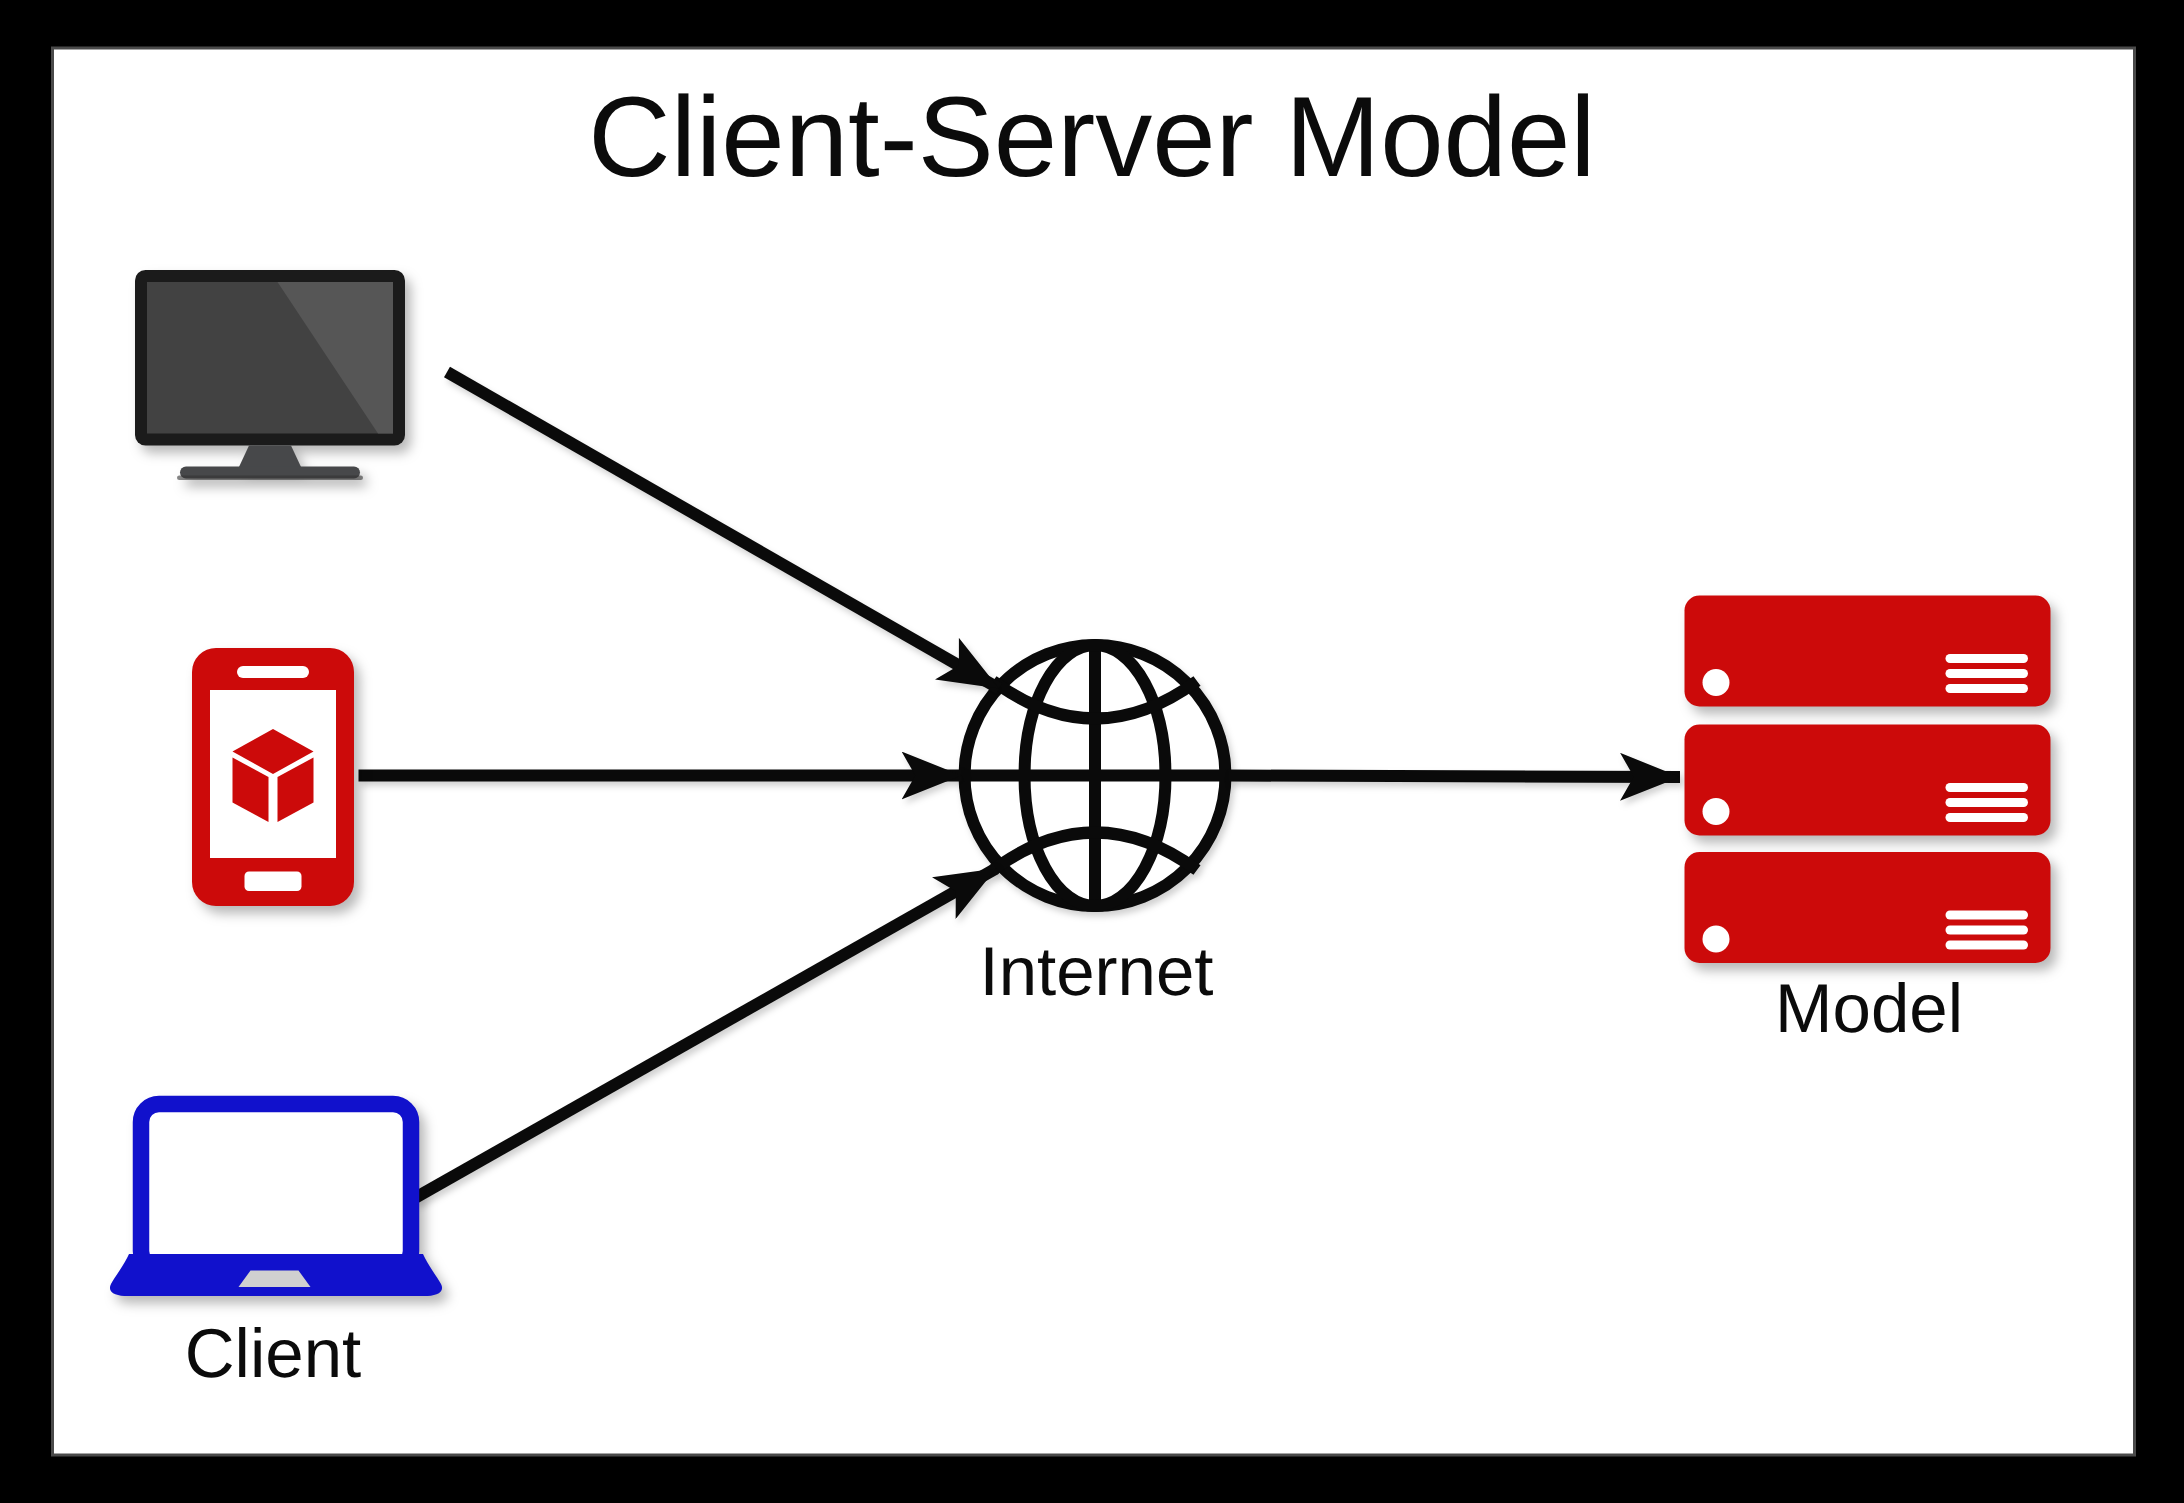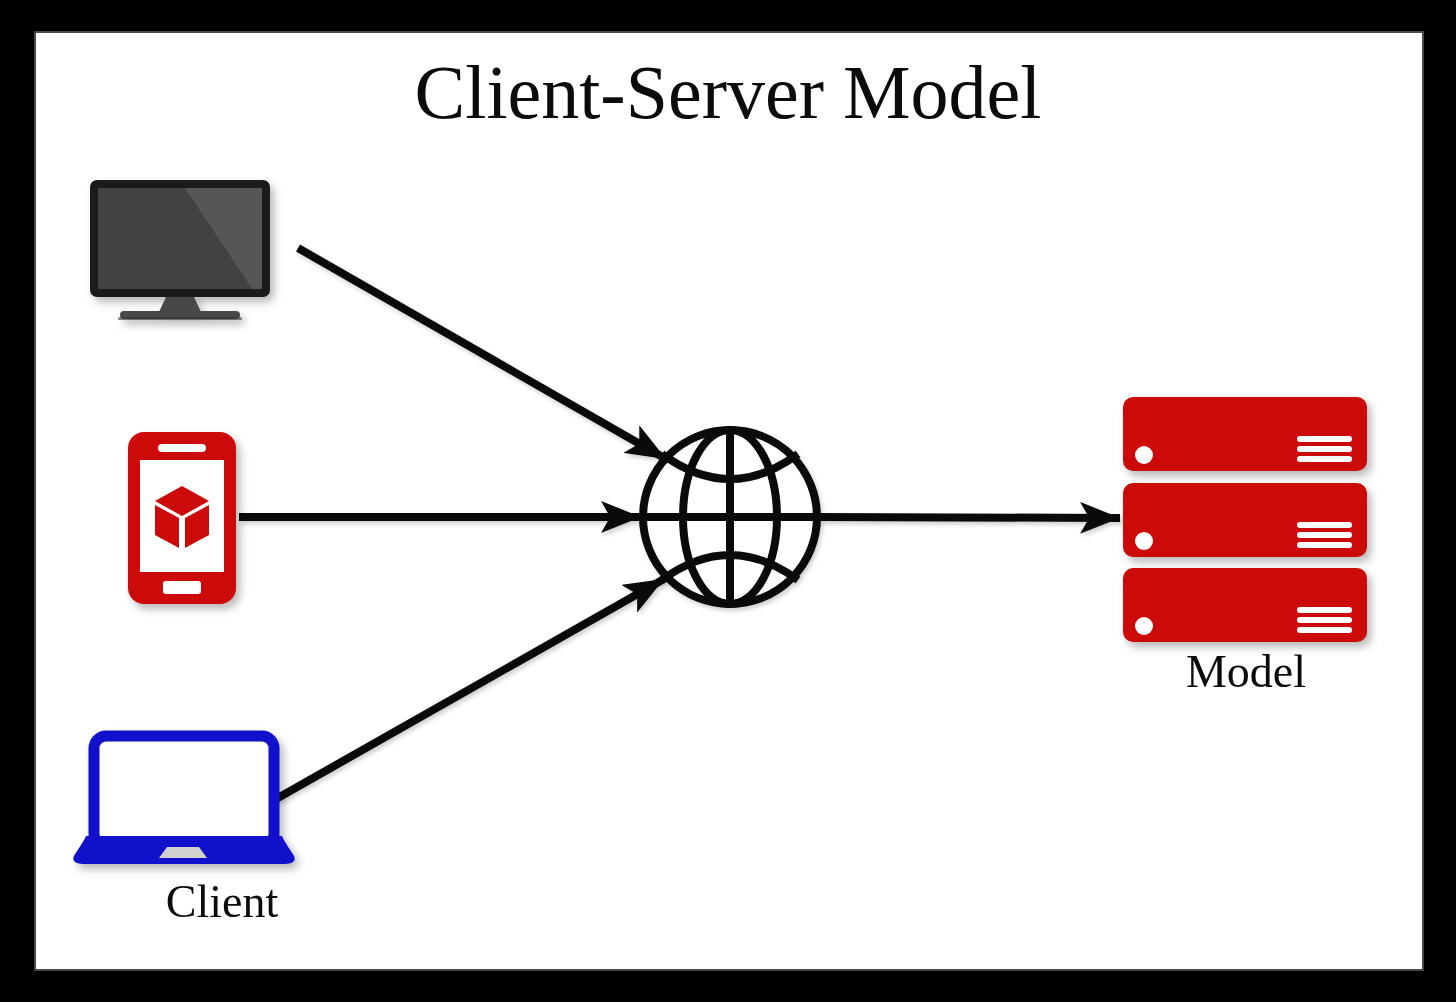--- a/index.html
+++ b/index.html
@@ -1,32 +1,32 @@
 <!DOCTYPE html>
 <html style="--client-device-red: #CC0A0A; --laptop-blue: #1111CC; --line-black: #0A0A0A; --monitor-bezel: #1B1B1B; --monitor-screen: #424242; --monitor-reflection: #565656; --monitor-stand: #47484A; --background: #FFFFFF; --frame: #000000;"><head>
 <meta charset="utf-8">
 <style>
   html,body{margin:0;padding:0;background:#000;}
   .canvas{
     position:relative;width:1456px;height:1002px;background:#000;
-    font-family:Liberation Serif, serif;overflow:hidden;
+    font-family:Liberation Sans, sans-serif;overflow:hidden;
   }
   .paper{
     position:absolute;left:36px;top:33px;width:1386px;height:936px;
     background:var(--background,#fff);
     box-shadow:0 0 0 2px #4a4a4a;
   }
   .art{position:absolute;left:0;top:0;width:1456px;height:1002px;pointer-events:none;}
   .label{
     position:absolute;color:#0b0b0b;white-space:nowrap;line-height:1;
     transform:translateX(-50%);
   }
   .title{left:728px;top:54px;font-size:76px;letter-spacing:0px;}
   .internet{left:731px;top:624px;font-size:46px;}
-  .client{left:182px;top:879px;font-size:46px;margin-left:40px;}
+  .client{left:182px;top:879px;font-size:46px;}
   .server{left:1246px;top:649px;font-size:46px;}
 
   .icon-shadow{filter:drop-shadow(4px 5px 4px rgba(0,0,0,.28));}
   .line-shadow{filter:drop-shadow(2px 3px 2px rgba(0,0,0,.18));}
 
   .fill-red{fill:var(--client-device-red,#CC0A0A);}
   .fill-blue{fill:var(--laptop-blue,#1111CC);}
   .stroke-blue{stroke:var(--laptop-blue,#1111CC);}
   .ink{stroke:var(--line-black,#0a0a0a);}
 </style>
@@ -106,16 +106,17 @@
         <rect x="1123" y="568" width="244" height="74" rx="10" class="fill-red"></rect>
         <circle cx="1144" cy="626" r="9" fill="#fff"></circle>
         <rect x="1297" y="607" width="55" height="6" rx="3" fill="#fff"></rect>
         <rect x="1297" y="617" width="55" height="6" rx="3" fill="#fff"></rect>
         <rect x="1297" y="627" width="55" height="6" rx="3" fill="#fff"></rect>
       </g>
     </g>
   </svg>
 
   <div class="label title">Client-Server Model</div>
+  <div class="label internet">Internet</div>
   <div class="label client">Client</div>
   <div class="label server">Model</div>
 
 </div>
 
 </body></html>

